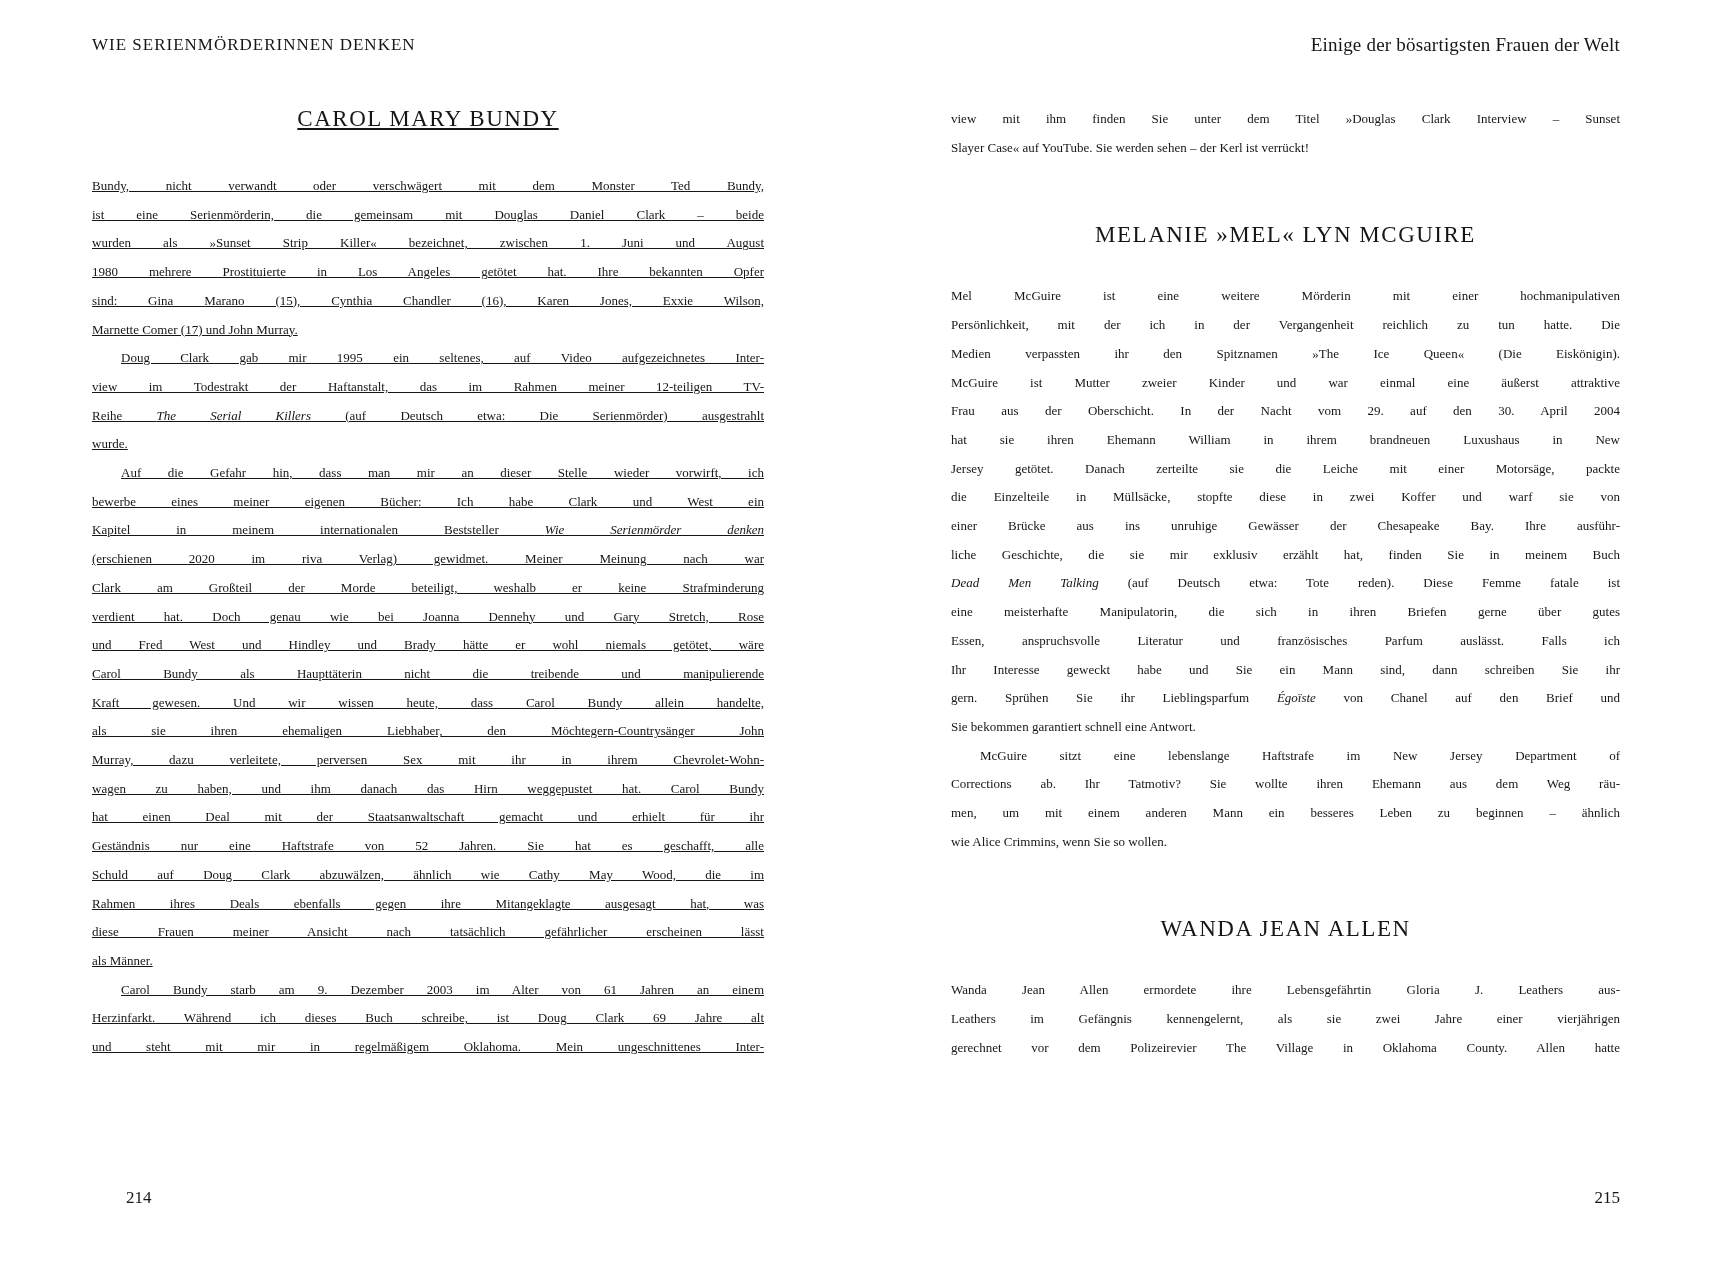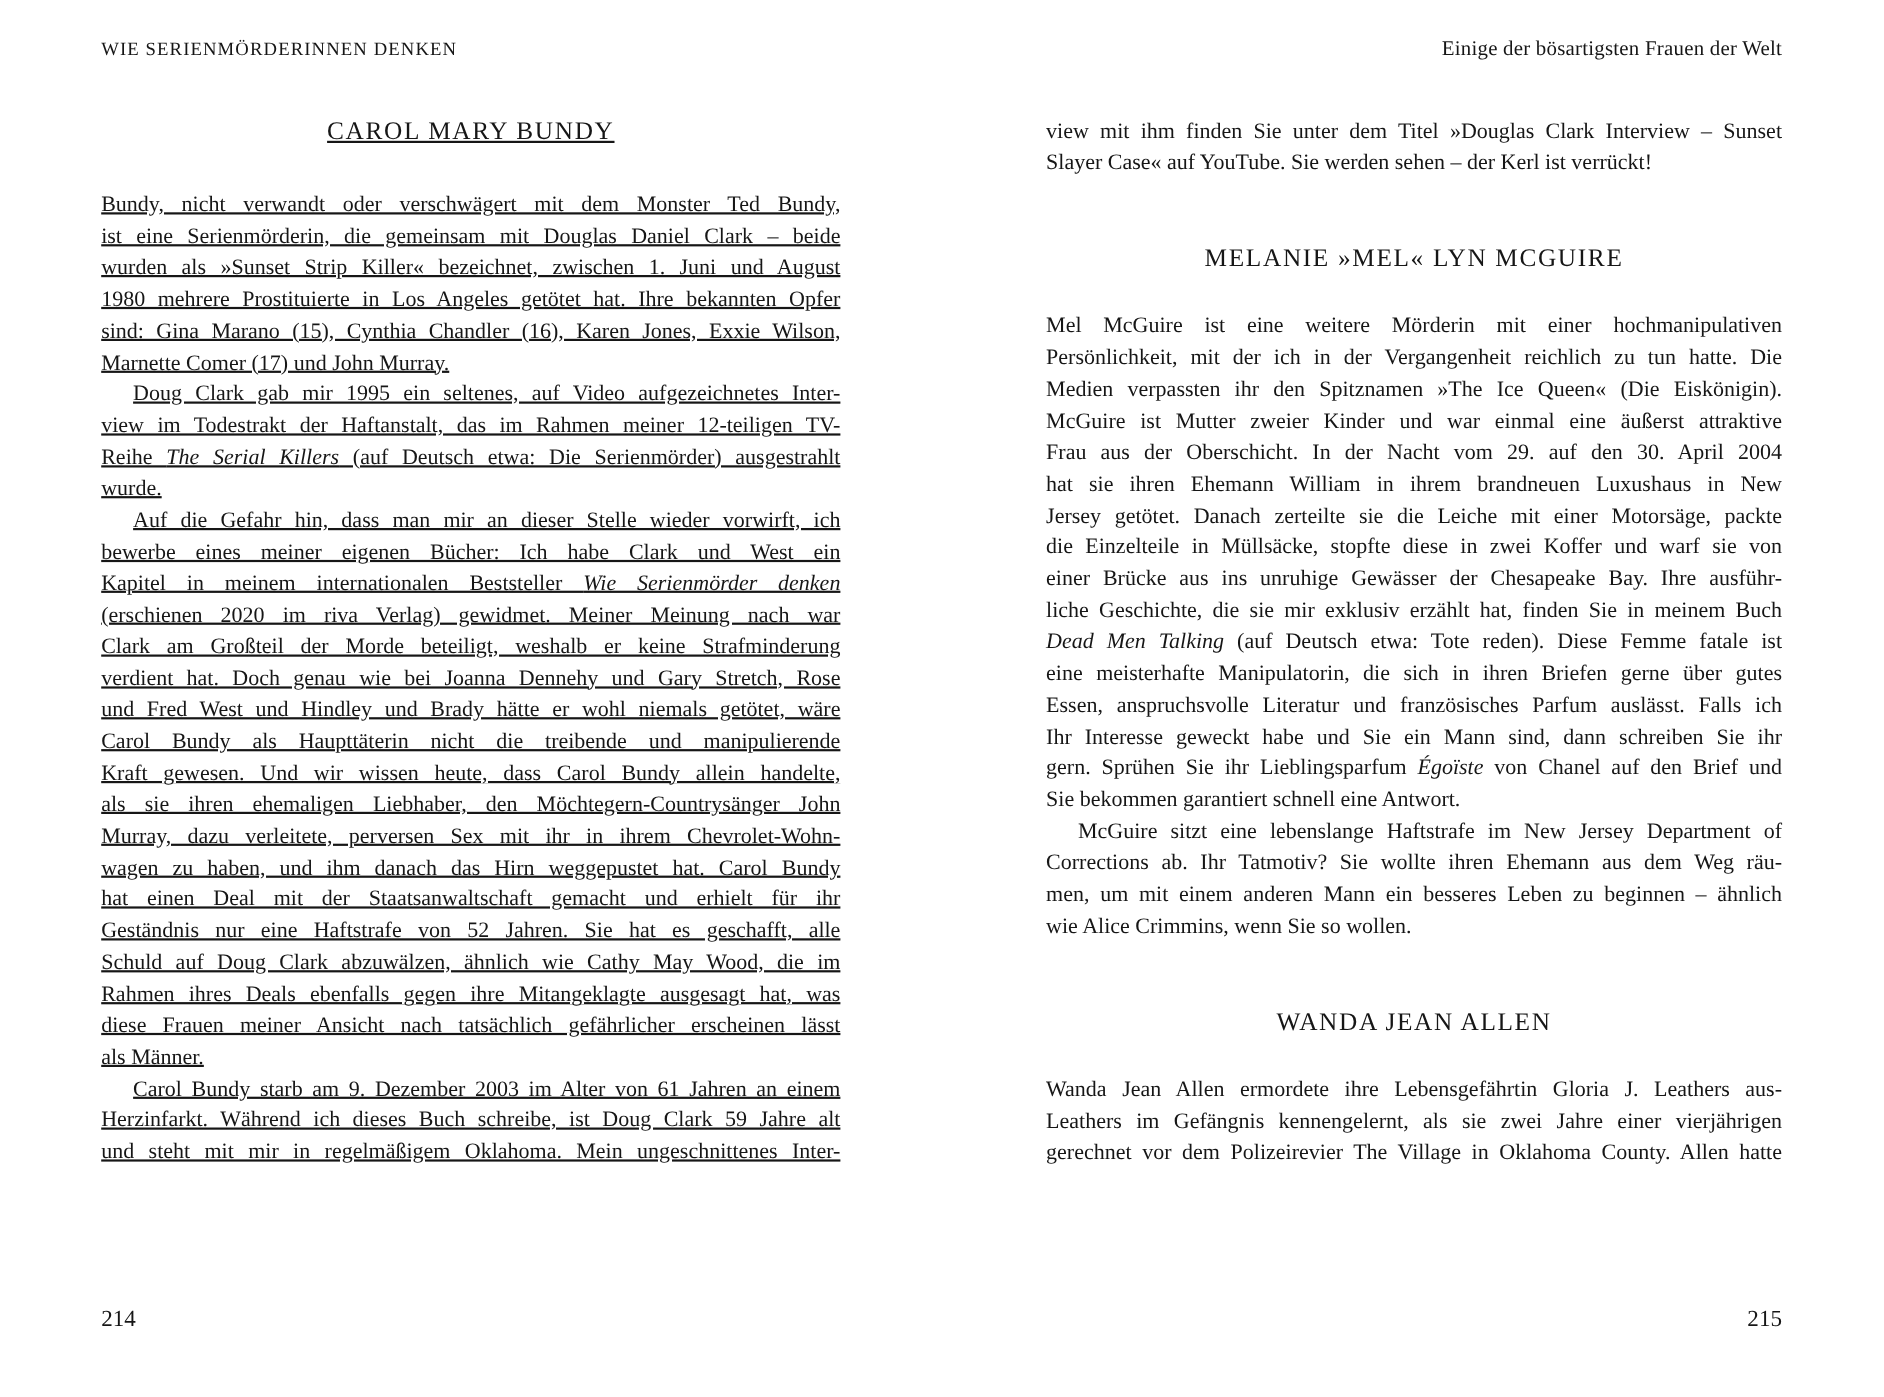--- a/index.html
+++ b/index.html
@@ -28,29 +28,29 @@
 
   .section-heading {
     font-size:23px; line-height:30px; font-weight:400;
     text-align:center; letter-spacing:1.5px;
     margin:58px 0 32px 0; white-space:nowrap;
   }
   .page-left .section-heading:first-child { margin-top:0; margin-bottom:38px; }
 
   .para { margin:0; }
   .line {
-    font-size:20px; line-height:28.7px;
+    font-size:13px; line-height:28.7px;
     text-align:justify; text-align-last:justify;
     white-space:nowrap;
   }
   .line.final  { text-align-last:left; }
   .line.indent { padding-left:29px; }
   .line i { font-style:italic; }
 
-  .page-number { position:absolute; top:1186px; font-size:21px; line-height:24px; }
+  .page-number { position:absolute; top:1186px; font-size:17px; line-height:24px;margin-left:34px; }
   .pn-left  { left:0; }
   .pn-right { right:0; }
 </style>
 </head>
 <body>
 
 <div class="spread">
 
   <section class="page page-left">
     <header class="running-header rh-left">WIE SERIENMÖRDERINNEN DENKEN</header>
@@ -85,21 +85,21 @@
           <div class="line">wagen zu haben, und ihm danach das Hirn weggepustet hat. Carol Bundy</div>
           <div class="line">hat einen Deal mit der Staatsanwaltschaft gemacht und erhielt für ihr</div>
           <div class="line">Geständnis nur eine Haftstrafe von 52 Jahren. Sie hat es geschafft, alle</div>
           <div class="line">Schuld auf Doug Clark abzuwälzen, ähnlich wie Cathy May Wood, die im</div>
           <div class="line">Rahmen ihres Deals ebenfalls gegen ihre Mitangeklagte ausgesagt hat, was</div>
           <div class="line">diese Frauen meiner Ansicht nach tatsächlich gefährlicher erscheinen lässt</div>
           <div class="line final">als Männer.</div>
         </div>
         <div class="para">
           <div class="line indent">Carol Bundy starb am 9. Dezember 2003 im Alter von 61 Jahren an einem</div>
-          <div class="line">Herzinfarkt. Während ich dieses Buch schreibe, ist Doug Clark 59 Jahre alt</div>
+          <div class="line">Herzinfarkt. Während ich dieses Buch schreibe, ist Doug Clark 69 Jahre alt</div>
           <div class="line">und steht mit mir in regelmäßigem Oklahoma. Mein ungeschnittenes Inter-</div>
         </div>
       </div>
     <footer class="page-number pn-left">214</footer>
   </section>
 
   <section class="page page-right">
     <header class="running-header rh-right">Einige der bösartigsten Frauen der Welt</header>
     <div class="page-body">
         <div class="para">

